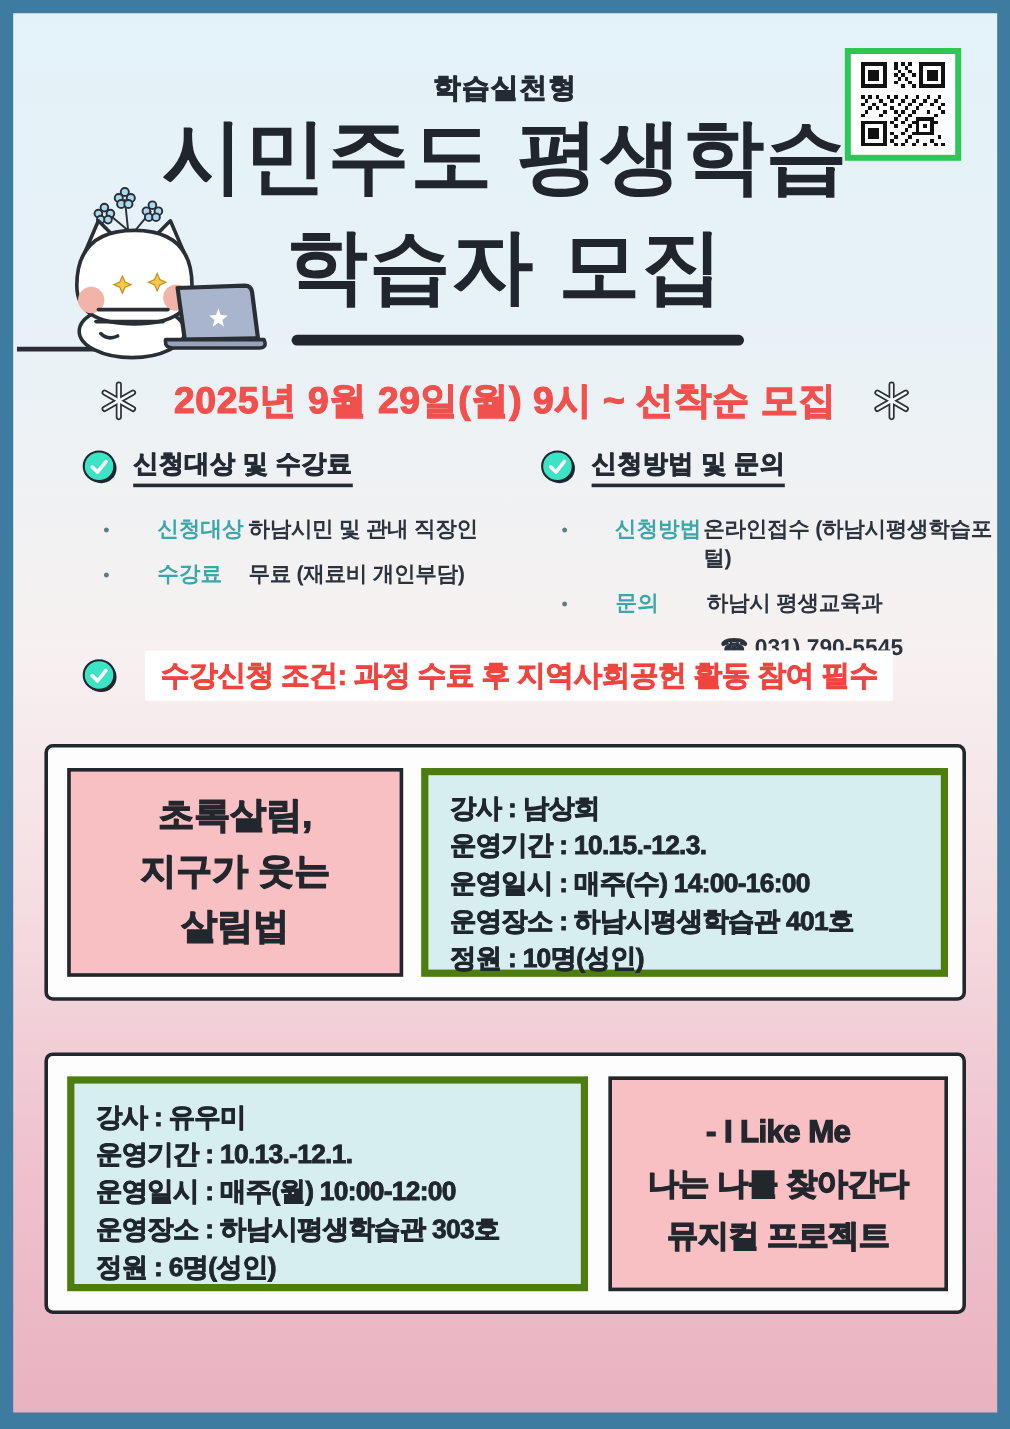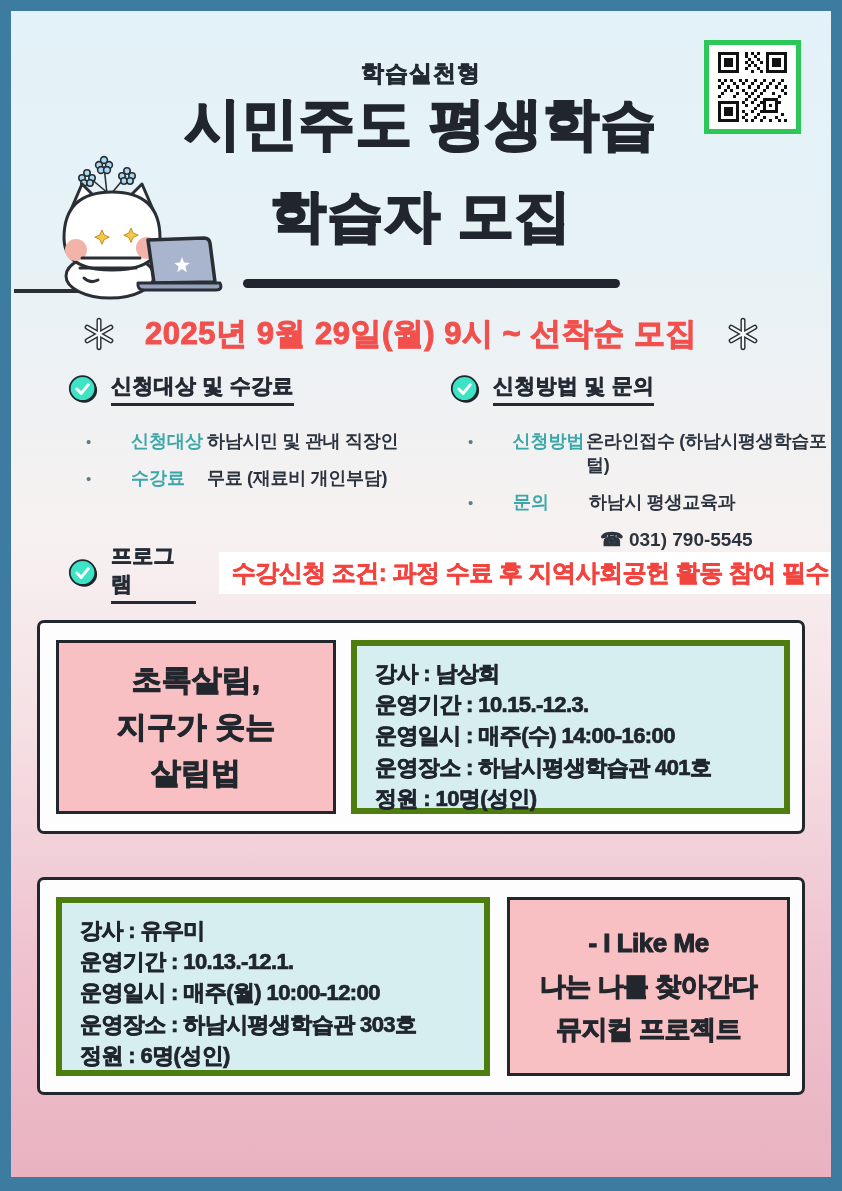--- a/index.html
+++ b/index.html
@@ -14,21 +14,21 @@
     border:11px solid #3e7ba0; border-bottom-width:14px;
   }
   .abs { position:absolute; }
   .center-text { width:100%; text-align:center; }
 
   .badge {
     top:58px; font-size:23px; font-weight:800; color:#232a33;
     letter-spacing:1px; -webkit-text-stroke:0.8px #232a33;
   }
   .title {
-    font-size:56px; font-weight:700; color:#21262e; line-height:1;
+    font-size:68px; font-weight:400; color:#21262e; line-height:1;
     letter-spacing:1px; -webkit-text-stroke:2.2px #21262e;
   }
   .title1 { top:96px; }
   .title2 { top:188px; }
   .title-underline {
     left:243px; top:279px; width:377px; height:9px;
     background:#21262e; border-radius:5px;
   }
 
   .date-row {
@@ -262,21 +262,20 @@
     <div class="phone-row">☎ 031) 790-5545</div>
   </div>
 </div>
 
 <div class="abs program-row">
   <svg class="check-badge" viewBox="0 0 34 34">
     <ellipse cx="18.5" cy="18.5" rx="14.5" ry="14" fill="#20262d"></ellipse>
     <ellipse cx="16.5" cy="16.5" rx="14.5" ry="14" fill="#3ce3c4" stroke="#20262d" stroke-width="2"></ellipse>
     <polyline points="10,17 15,22 23,12" fill="none" stroke="#ffffff" stroke-width="3.4" stroke-linecap="round" stroke-linejoin="round"></polyline>
   </svg>
-  <span class="sec-title">프로그램</span>
   <span class="condition-strip">수강신청 조건: 과정 수료 후 지역사회공헌 활동  참여 필수</span>
 </div>
 
 <div class="abs card card1">
   <div class="pbox pink c1-pink">
     <div class="prog-title">초록살림,</div>
     <div class="prog-title">지구가 웃는</div>
     <div class="prog-title">살림법</div>
   </div>
   <div class="details blue c1-blue">

